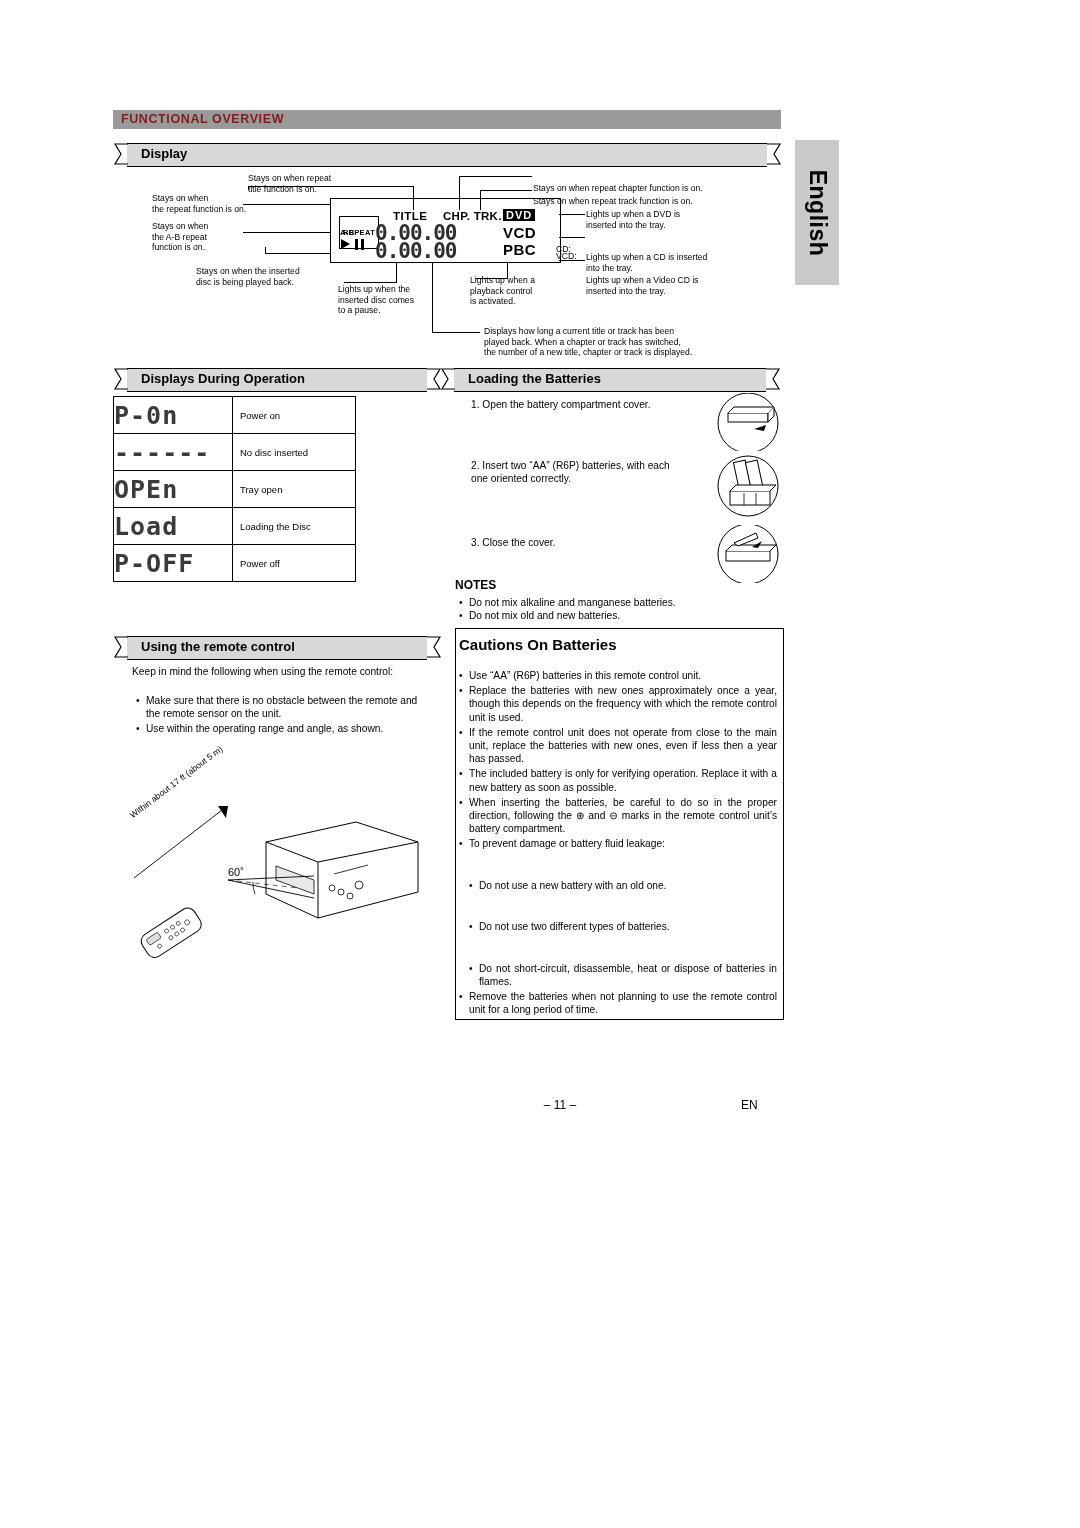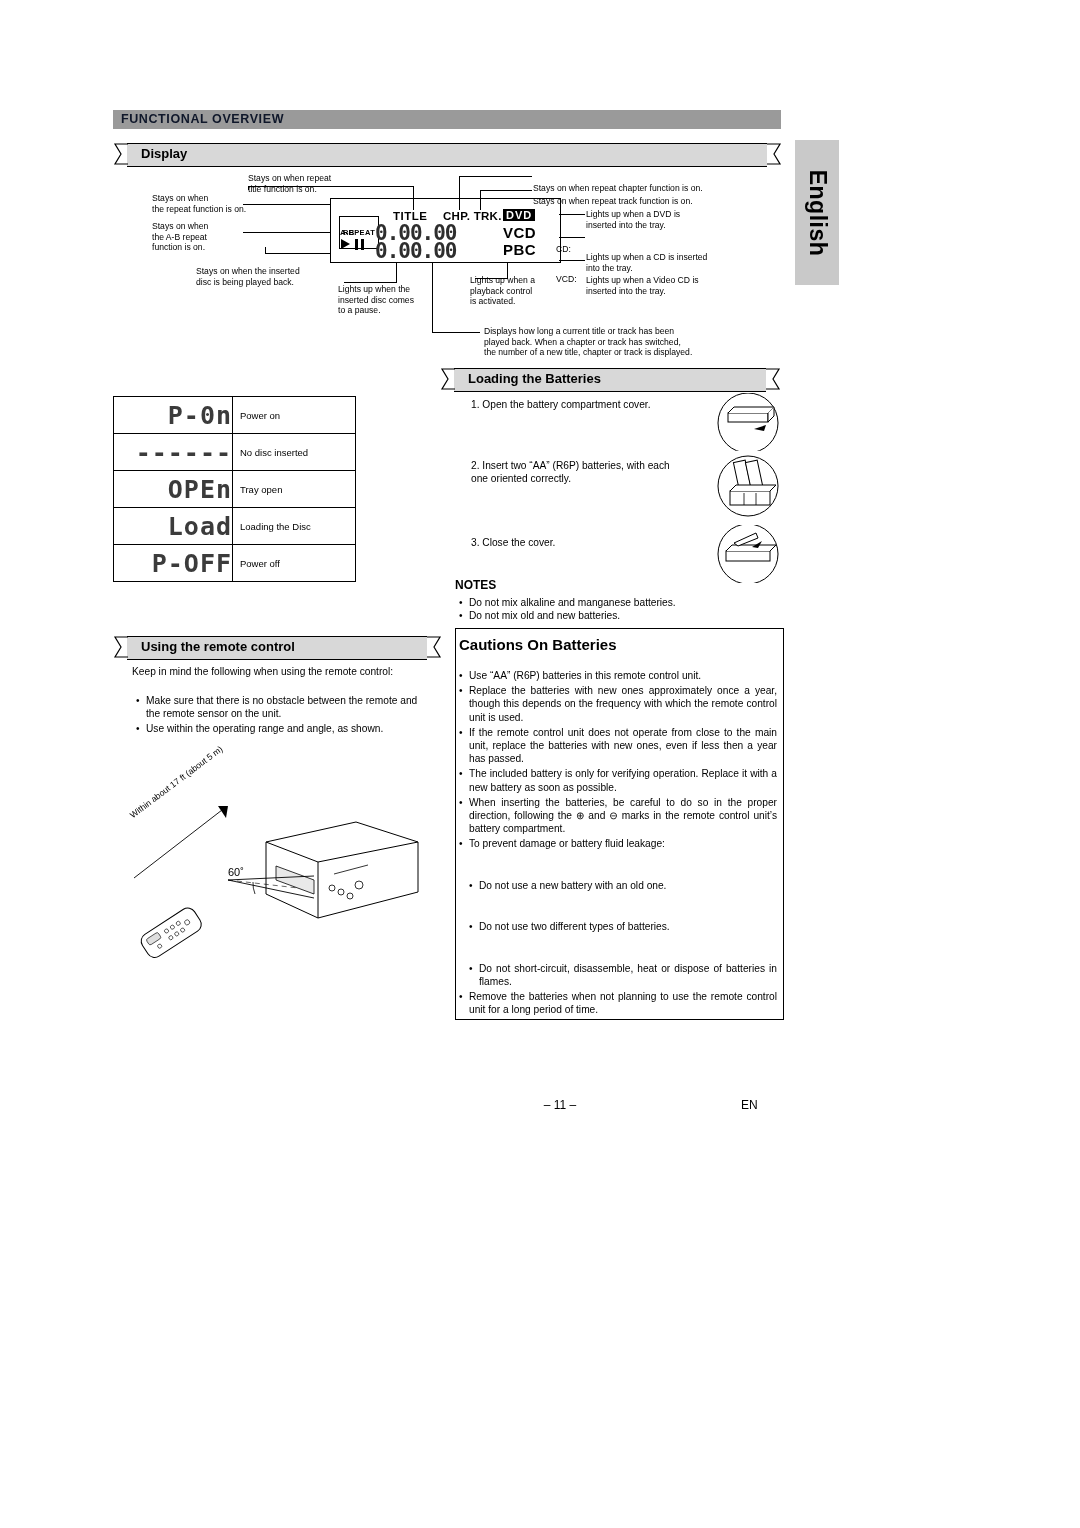--- a/index.html
+++ b/index.html
@@ -1,21 +1,21 @@
 <!DOCTYPE html>
 <html><head>
 <meta charset="utf-8">
 <style>
   html,body{margin:0;padding:0;background:#fff;}
   body{width:1080px;height:1528px;position:relative;font-family:"Liberation Sans",sans-serif;color:#000;}
   .page{position:absolute;left:0;top:0;width:1080px;height:1528px;}
 
   
   .hdr{position:absolute;left:113px;top:110px;width:668px;height:19px;background:#9a9a9a;}
-  .hdr span{position:absolute;left:8px;top:2px;font-size:12.5px;font-weight:bold;letter-spacing:.6px;color:#0f172a;}
+  .hdr span{position:absolute;left:8px;top:2px;font-size:12.5px;font-weight:bold;letter-spacing:.6px;color:#7f1d1d;}
 
   
   .ribbon{position:absolute;height:22px;}
   .ribbon .bar{position:absolute;left:14px;top:0;height:22px;background:#d8d8d8;border-top:1px solid #000;border-bottom:1px solid #000;}
   .ribbon .lab{position:absolute;left:28px;top:3px;font-size:13px;font-weight:bold;}
   .ribbon .lcap,.ribbon .rcap{position:absolute;top:0;width:16px;height:22px;}
   .ribbon .lcap{left:0;}
   .ribbon svg{display:block;}
 
   
@@ -28,21 +28,21 @@
   
   .ln{position:absolute;background:#000;}
 
   
   .vfd{position:absolute;left:330px;top:198px;width:229px;height:63px;border:1px solid #000;background:#fff;}
   .seg{font-family:"DejaVu Sans Mono",monospace;}
 
   
   .dtable{position:absolute;left:113px;top:396px;width:243px;border:1px solid #000;border-collapse:collapse;}
   .dtable td{border:1px solid #000;vertical-align:middle;}
-  .dtable .lcd{width:118px;height:36px;text-align:right;padding:0;}
+  .dtable .lcd{width:118px;height:36px;text-align:left;padding:0;}
   .dtable .lbl{padding-left:7px;font-size:9.5px;}
 
   
   .ss{font-family:"DejaVu Sans Mono",monospace;font-size:25px;font-weight:bold;letter-spacing:1px;color:#3b3b3b;}
 
   
   .p{position:absolute;font-size:10.2px;line-height:13px;}
   .bullets{position:absolute;font-size:10.2px;line-height:13.4px;}
   .bullets div{position:relative;padding-left:10px;margin-bottom:1px;}
   .bullets div:before{content:"\2022";position:absolute;left:0;top:0;}
@@ -155,27 +155,37 @@
 inserted disc comes
 to a pause.</div>
   <div class="t" style="left:470px;top:275px;width:76px;white-space:pre-line;">Lights up when a
 playback control
 is activated.</div>
   <div class="t" style="left:586px;top:209px;width:180px;white-space:pre-line;">Lights up when a DVD is
 inserted into the tray.</div>
   <div class="t" style="left:556px;top:244px;width:30px;">CD:</div>
   <div class="t" style="left:586px;top:252px;width:190px;white-space:pre-line;">Lights up when a CD is inserted
 into the tray.</div>
-  <div class="t" style="left:556px;top:274px;width:34px;">VCD:</div>
+  <div class="t" style="left:556px;top:251px;width:34px;">VCD:</div>
   <div class="t" style="left:586px;top:275px;width:190px;white-space:pre-line;">Lights up when a Video CD is
 inserted into the tray.</div>
   <div class="t" style="left:484px;top:326px;width:260px;white-space:pre-line;">Displays how long a current title or track has been
 played back. When a chapter or track has switched,
 the number of a new title, chapter or track is displayed.</div>
 
+  <div class="ribbon" style="left:113px;top:368px;width:330px;">
+    <div class="bar" style="width:300px;"></div>
+    <svg class="lcap" style="left:0;" width="16" height="22" viewBox="0 0 16 22">
+        <path d="M15,1 L2,1 L8,11 L2,21 L15,21" fill="none" stroke="#000" stroke-width="1.2"></path>
+      </svg>
+    <svg class="rcap" style="left:313px;" width="16" height="22" viewBox="0 0 16 22">
+        <path d="M1,1 L14,1 L8,11 L14,21 L1,21" fill="none" stroke="#000" stroke-width="1.2"></path>
+      </svg>
+    <div class="lab">Displays During Operation</div>
+  </div>
 
   <div class="ribbon" style="left:440px;top:368px;width:342px;">
     <div class="bar" style="width:312px;"></div>
     <svg class="lcap" style="left:0;" width="16" height="22" viewBox="0 0 16 22">
         <path d="M15,1 L2,1 L8,11 L2,21 L15,21" fill="none" stroke="#000" stroke-width="1.2"></path>
       </svg>
     <svg class="rcap" style="left:325px;" width="16" height="22" viewBox="0 0 16 22">
         <path d="M1,1 L14,1 L8,11 L14,21 L1,21" fill="none" stroke="#000" stroke-width="1.2"></path>
       </svg>
     <div class="lab">Loading the Batteries</div>

